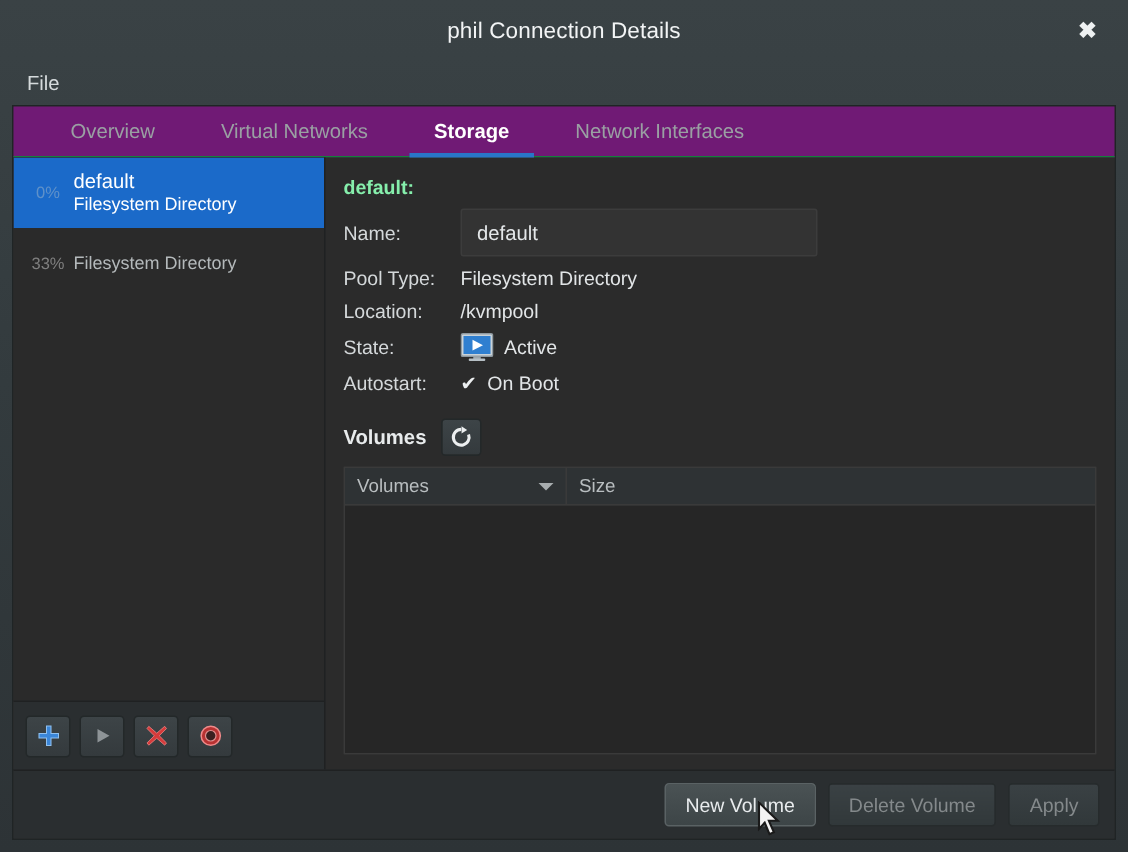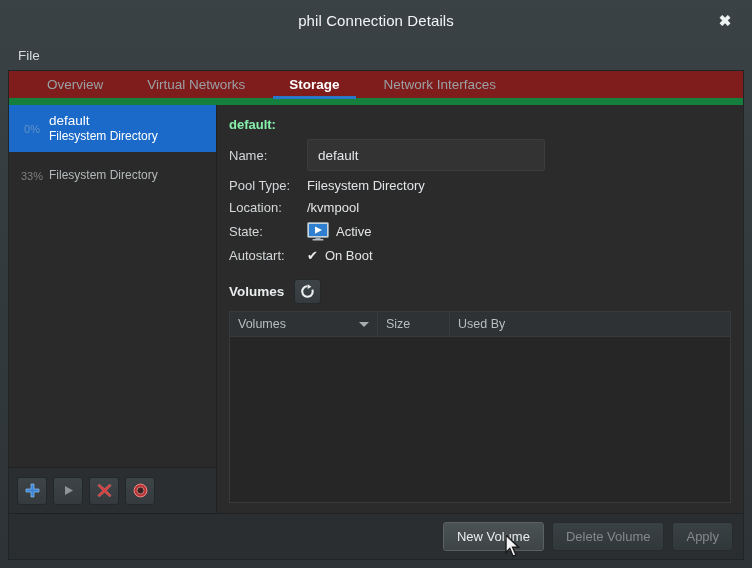--- a/index.html
+++ b/index.html
@@ -50,24 +50,24 @@
     position: absolute;
     left: 8px; right: 8px; top: 70px; bottom: 8px;
     background: #2b2b2b;
     border: 1px solid #1f2425;
     display: flex; flex-direction: column;
   }
 
   
   .tabbar {
     height: 34px;
-    background: #7f1d1d;
+    background: #701a75;
     display: flex; align-items: stretch;
     padding-left: 16px;
-    border-bottom: 7px solid #15803d;
+    border-bottom: 1px solid #15803d;
     flex: 0 0 auto;
   }
   .tab {
     position: relative;
     display: flex; align-items: center;
     padding: 0 22px;
     font-size: 13.5px; color: #9aa0a3;
     cursor: pointer;
   }
   .tab.active { color: #ffffff; font-weight: bold; }
@@ -342,21 +342,20 @@
           </div>
         </div>
 
         <div class="table">
           <div class="thead">
             <div class="th c0">
               <span>Volumes</span>
               <span class="sort-arrow"></span>
             </div>
             <div class="th c1">Size</div>
-            <div class="th c3">Used By</div>
           </div>
           <div class="tbody"></div>
         </div>
 
       </div>
     </div>
 
     <div class="actionbar">
       <div class="btn hover">New Volume</div>
       <div class="btn disabled">Delete Volume</div>

